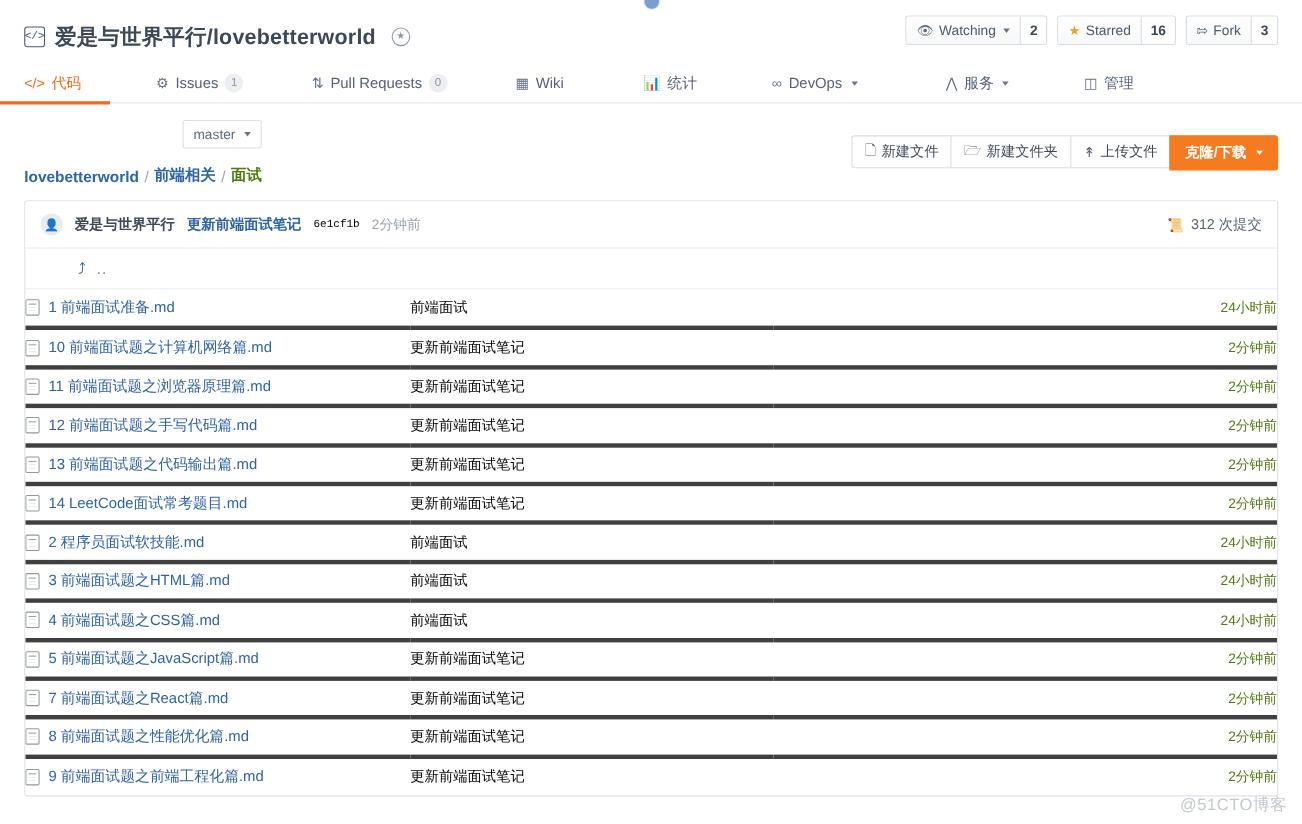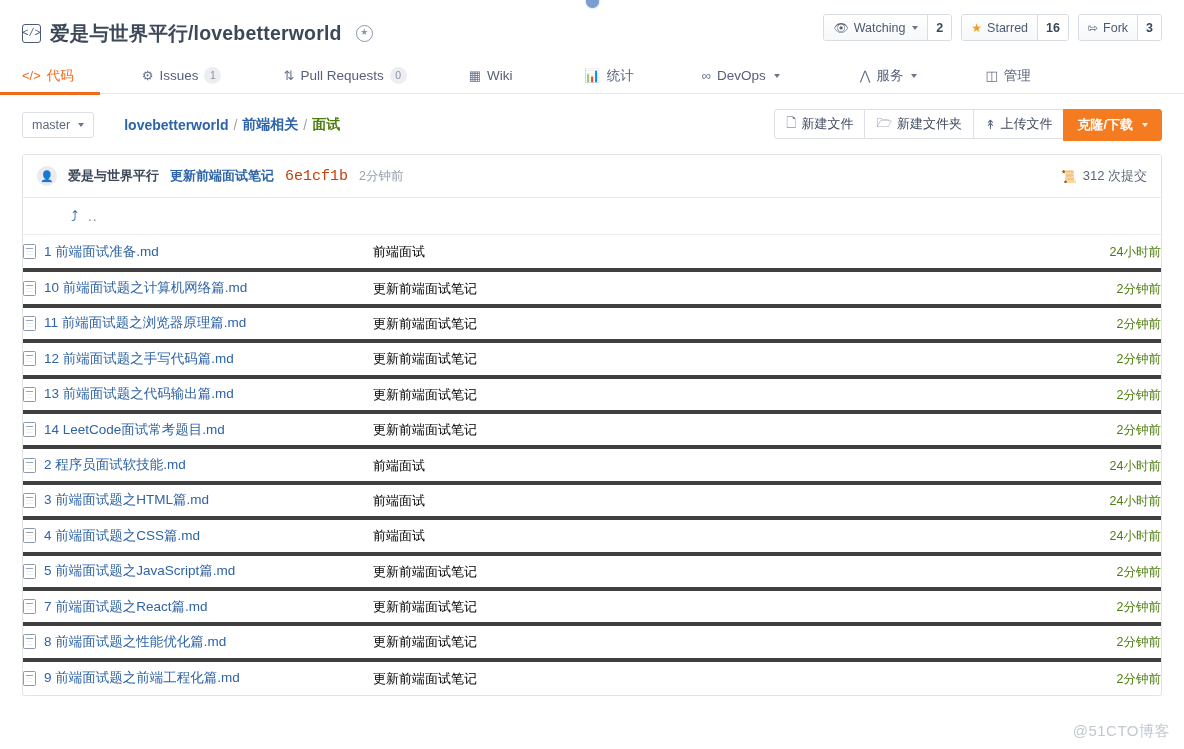--- a/index.html
+++ b/index.html
@@ -152,21 +152,21 @@
     line-height: 1;
   }
   .ico { font-size: 13px; color: #67718a; line-height: 1; display:inline-block; }
   .nav-tab.active .ico { color: #f26a1b; }
 
   
   .toolbar {
     display: flex; align-items: center; justify-content: space-between;
     padding: 15px 22px 0 22px;
   }
-  .toolbar-left { display: flex; align-items: center; gap: 30px; }
+  .toolbar-left { display: flex; align-items: flex-end; gap: 16px; flex-direction: column; }
   .branch-btn {
     border: 1px solid #dcdfe5;
     border-radius: 3px;
     background: #fff;
     padding: 5px 9px;
     font-size: 12.5px;
     color: #5e6a7d;
     display: flex; align-items: center; gap: 6px;
     cursor: pointer;
   }
@@ -223,21 +223,21 @@
   }
   .commit-left { display: flex; align-items: center; gap: 11px; font-size: 13px; }
   .avatar {
     width: 20px; height: 20px; border-radius: 50%;
     background: #e9ebef;
     display:flex; align-items:center; justify-content:center;
     font-size: 11px; color: #5a6170;
   }
   .commit-author { color: #3c4858; font-weight: bold; font-size: 13px; }
   .commit-msg { color: #2d63a8; font-weight: bold; font-size: 13px; }
-  .commit-sha { color: #c2410c; font-size: 15px; font-family: "Liberation Mono", monospace; text-align: right; }
+  .commit-sha { color: #000000; font-size: 10px; font-family: "Liberation Mono", monospace; text-align: right; }
   .commit-time { color: #98a1ae; font-size: 12.5px; }
   .commit-right { display: flex; align-items: center; gap: 6px; font-size: 13px; color: #5a6475; }
 
   .up-row {
     padding: 10px 14px 10px 48px;
     border-bottom: 1px solid #ecedf1;
     font-size: 14px;
     color: #3470b5;
   }
   .up-row .arrow { color: #2d63a8; font-size: 14px; margin-right: 6px; }

